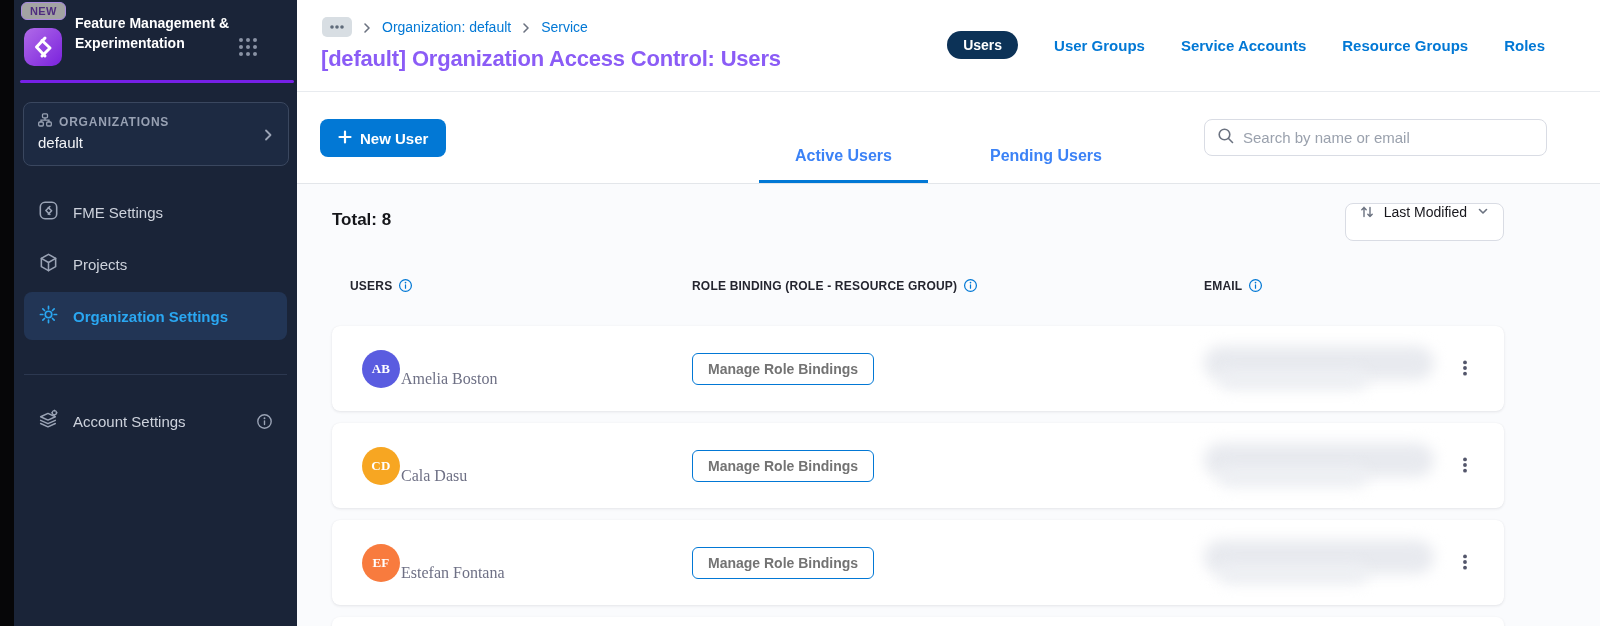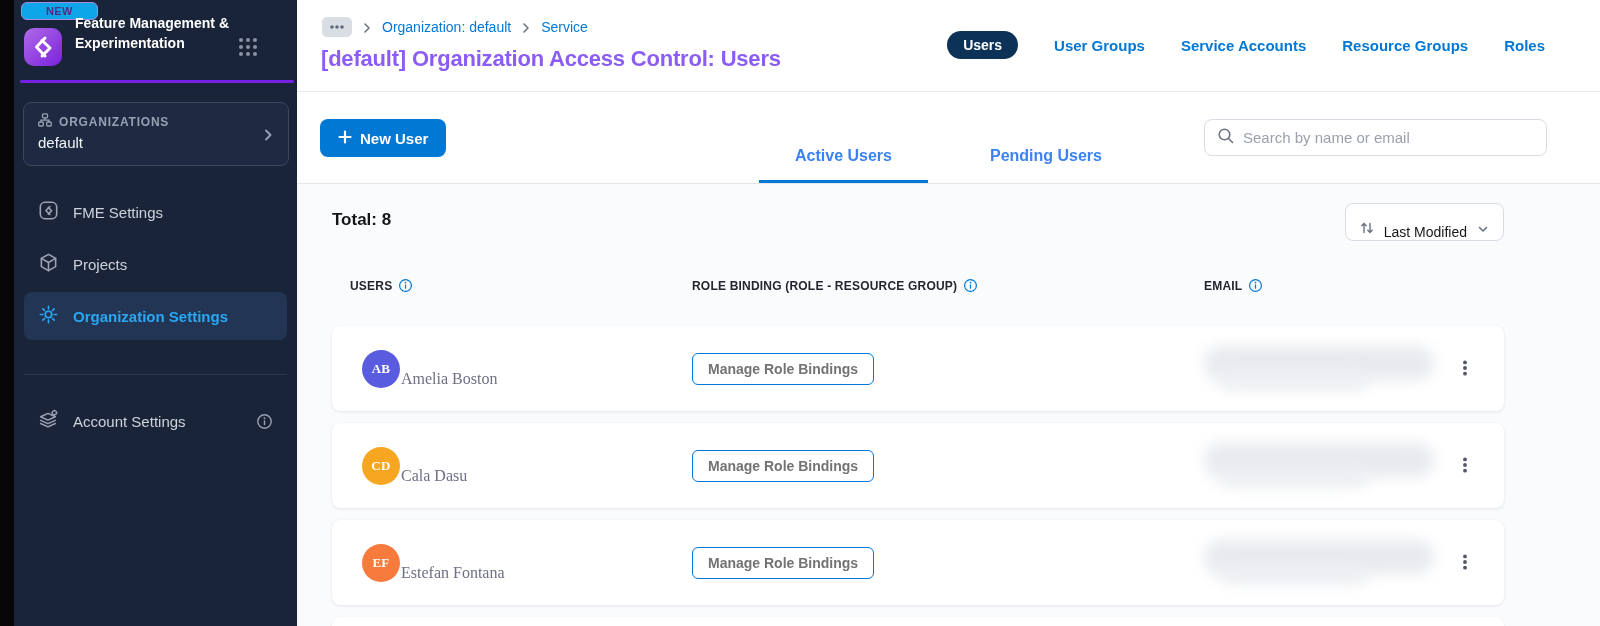--- a/index.html
+++ b/index.html
@@ -3,21 +3,21 @@
 <meta charset="utf-8">
 <style>
   * { margin:0; padding:0; box-sizing:border-box; }
   html,body { width:1600px; height:626px; overflow:hidden; font-family:"Liberation Sans", sans-serif; background:#fff; position:relative; }
 
   
   .left-strip { position:absolute; left:0; top:0; width:14px; height:626px; background:#060608; }
 
   
   .sidebar { position:absolute; left:14px; top:0; width:283px; height:626px; background:#1a2438; }
-  .new-badge { position:absolute; left:7px; top:2px; background:#0ea5e9; color:#4f2d7f; border:1px solid #a98ae0; border-radius:6px; font-size:11px; font-weight:700; padding:2px 24px; letter-spacing:.3px; }
+  .new-badge { position:absolute; left:7px; top:2px; background:#a3a3a3; color:#4f2d7f; border:1px solid #a98ae0; border-radius:6px; font-size:11px; font-weight:700; padding:2px 8px; letter-spacing:.3px; }
   .app-logo { position:absolute; left:9px; top:27px; width:40px; height:40px; }
   .app-title { position:absolute; left:61px; top:13px; width:160px; color:#fff; font-size:14px; font-weight:700; line-height:20px; }
   .apps-grid { position:absolute; left:224px; top:37px; width:20px; height:20px; cursor:pointer; }
   .brand-rule { position:absolute; left:6px; right:3px; top:80px; height:3px; background:#7620e6; border-radius:2px; }
 
   .org-box { position:absolute; left:9px; top:102px; width:266px; height:64px; border:1px solid #3a475f; border-radius:8px; background:#1d2a42; cursor:pointer; padding:10px 12px 0 14px; }
   .org-box .org-top { display:flex; align-items:center; gap:7px; }
   .org-label { color:#98a1b3; font-size:12px; font-weight:700; letter-spacing:.8px; }
   .org-value { color:#f2f4f7; font-size:15px; margin-top:3px; }
   .org-chevron { position:absolute; right:12px; top:24px; width:16px; height:16px; color:#9aa3b5; }
@@ -52,21 +52,21 @@
   .list-tab { pointer-events:auto; color:#3b82f6; font-size:16px; font-weight:600; padding:0 36px 15px; border-bottom:3px solid transparent; cursor:pointer; }
   .list-tab.active { border-bottom-color:#0278d5; }
   .search-box { position:absolute; right:53px; top:27px; width:343px; height:37px; border:1px solid #d9dce4; border-radius:8px; background:#fff; display:flex; align-items:center; padding:0 12px; gap:9px; }
   .search-box svg { color:#6b7280; flex:0 0 auto; }
   .search-box input { border:none; outline:none; flex:1; font-size:15px; font-family:inherit; color:#333; background:transparent; }
   .search-box input::placeholder { color:#9aa1ad; }
 
   
   .content { position:absolute; left:297px; top:184px; right:0; bottom:0; background:#fafbfd; }
   .total { position:absolute; left:35px; top:26px; font-size:17px; font-weight:700; color:#15161a; }
-  .sort-box { position:absolute; right:96px; top:19px; height:38px; background:#fff; border:1px solid #d9dce4; border-radius:8px; display:flex; align-items:flex-end; gap:9px; padding:0 13px; cursor:pointer; }
+  .sort-box { position:absolute; right:96px; top:19px; height:38px; background:#fff; border:1px solid #d9dce4; border-radius:8px; display:flex; align-items:flex-start; gap:9px; padding:0 13px; cursor:pointer; }
   .sort-box .sort-label { font-size:14px; color:#17171c; font-weight:500; }
   .sort-box svg { color:#6b7280; }
 
   .table-head { position:absolute; left:35px; right:96px; top:94px; display:grid; grid-template-columns:342px 512px 1fr; padding-left:18px; }
   .th { display:flex; align-items:center; gap:6px; font-size:12px; font-weight:700; color:#24252f; letter-spacing:.2px; }
   .info-icon { width:16px; height:16px; color:#0278d5; }
 
   .rows { position:absolute; left:35px; right:96px; top:142px; }
   .row-card { background:#fff; border-radius:8px; box-shadow:0 1px 3px rgba(40,41,61,.10), 0 0 1px rgba(40,41,61,.06); height:85px; margin-bottom:12px; display:grid; grid-template-columns:330px 512px 1fr 48px; align-items:center; padding-left:30px; }
   .user-cell { display:flex; align-items:flex-end; gap:1px;font-family:Liberation Serif, serif; }

